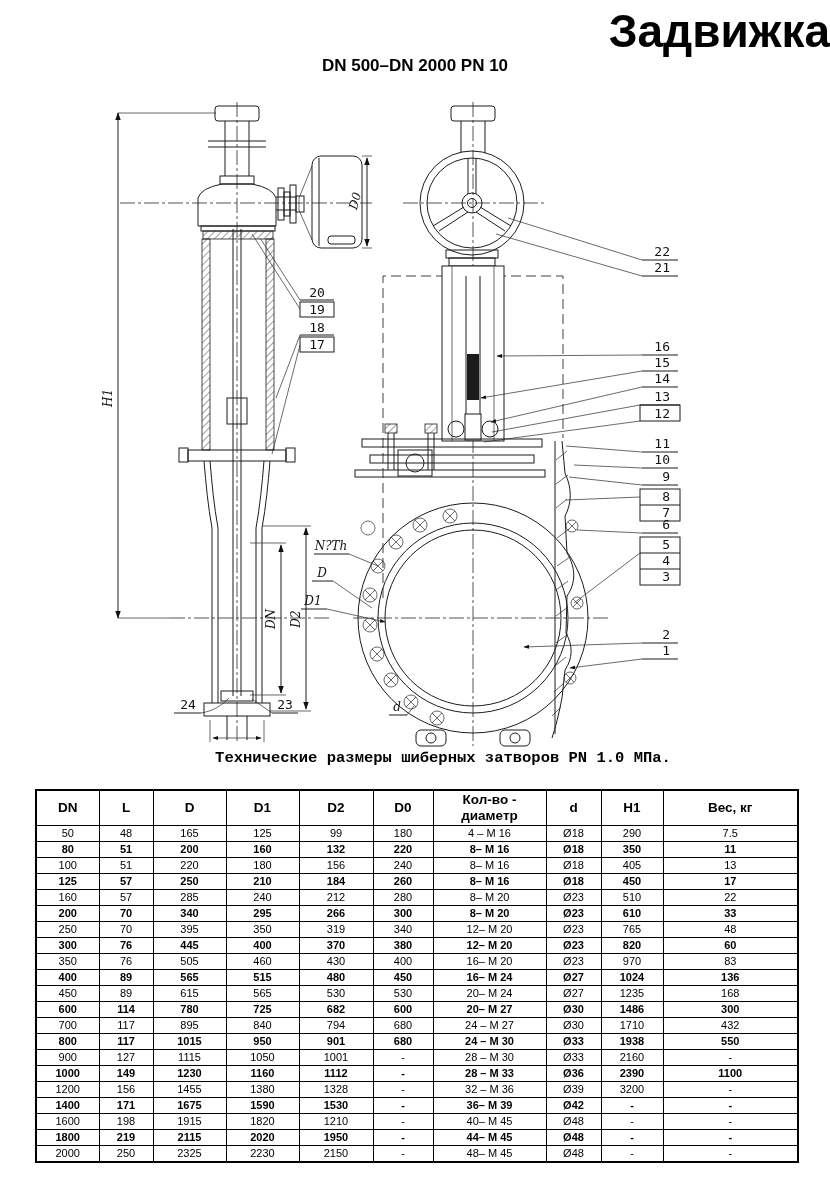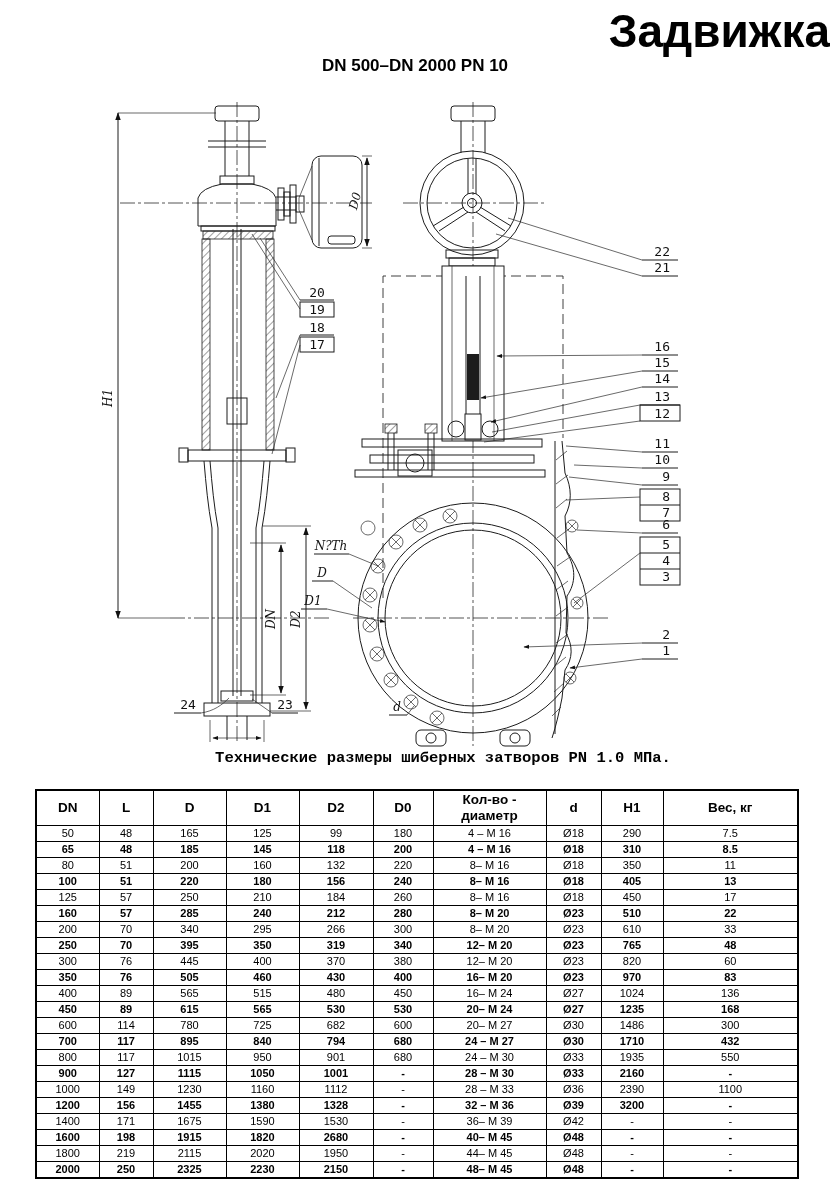--- a/index.html
+++ b/index.html
@@ -384,32 +384,20 @@
           <td>165</td>
           <td>125</td>
           <td>99</td>
           <td>180</td>
           <td>4 – M 16</td>
           <td>Ø18</td>
           <td>290</td>
           <td>7.5</td>
         </tr>
         <tr>
-          <td>65</td>
-          <td>48</td>
-          <td>185</td>
-          <td>145</td>
-          <td>118</td>
-          <td>200</td>
-          <td>4 – M 16</td>
-          <td>Ø18</td>
-          <td>310</td>
-          <td>8.5</td>
-        </tr>
-        <tr>
           <td>80</td>
           <td>51</td>
           <td>200</td>
           <td>160</td>
           <td>132</td>
           <td>220</td>
           <td>8– M 16</td>
           <td>Ø18</td>
           <td>350</td>
           <td>11</td>
@@ -548,21 +536,21 @@
         </tr>
         <tr>
           <td>800</td>
           <td>117</td>
           <td>1015</td>
           <td>950</td>
           <td>901</td>
           <td>680</td>
           <td>24 – M 30</td>
           <td>Ø33</td>
-          <td>1935</td>
+          <td>1938</td>
           <td>550</td>
         </tr>
         <tr>
           <td>900</td>
           <td>127</td>
           <td>1115</td>
           <td>1050</td>
           <td>1001</td>
           <td>-</td>
           <td>28 – M 30</td>
@@ -604,21 +592,21 @@
           <td>36– M 39</td>
           <td>Ø42</td>
           <td>-</td>
           <td>-</td>
         </tr>
         <tr>
           <td>1600</td>
           <td>198</td>
           <td>1915</td>
           <td>1820</td>
-          <td>2680</td>
+          <td>1210</td>
           <td>-</td>
           <td>40– M 45</td>
           <td>Ø48</td>
           <td>-</td>
           <td>-</td>
         </tr>
         <tr>
           <td>1800</td>
           <td>219</td>
           <td>2115</td>

